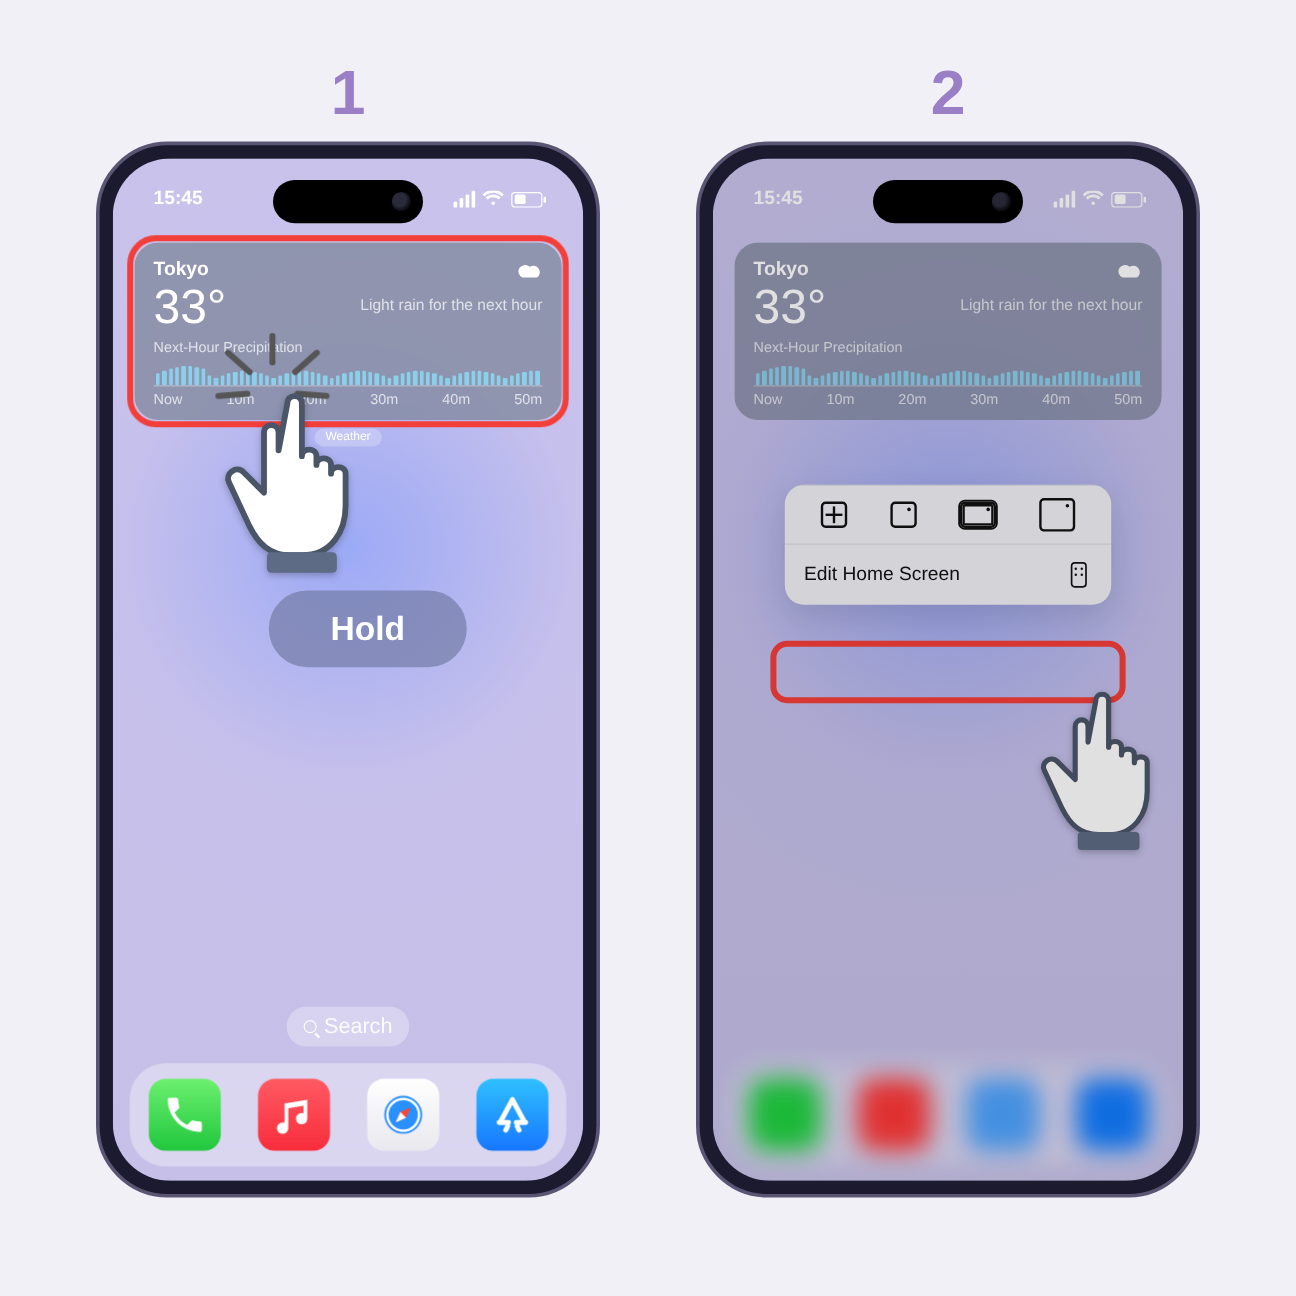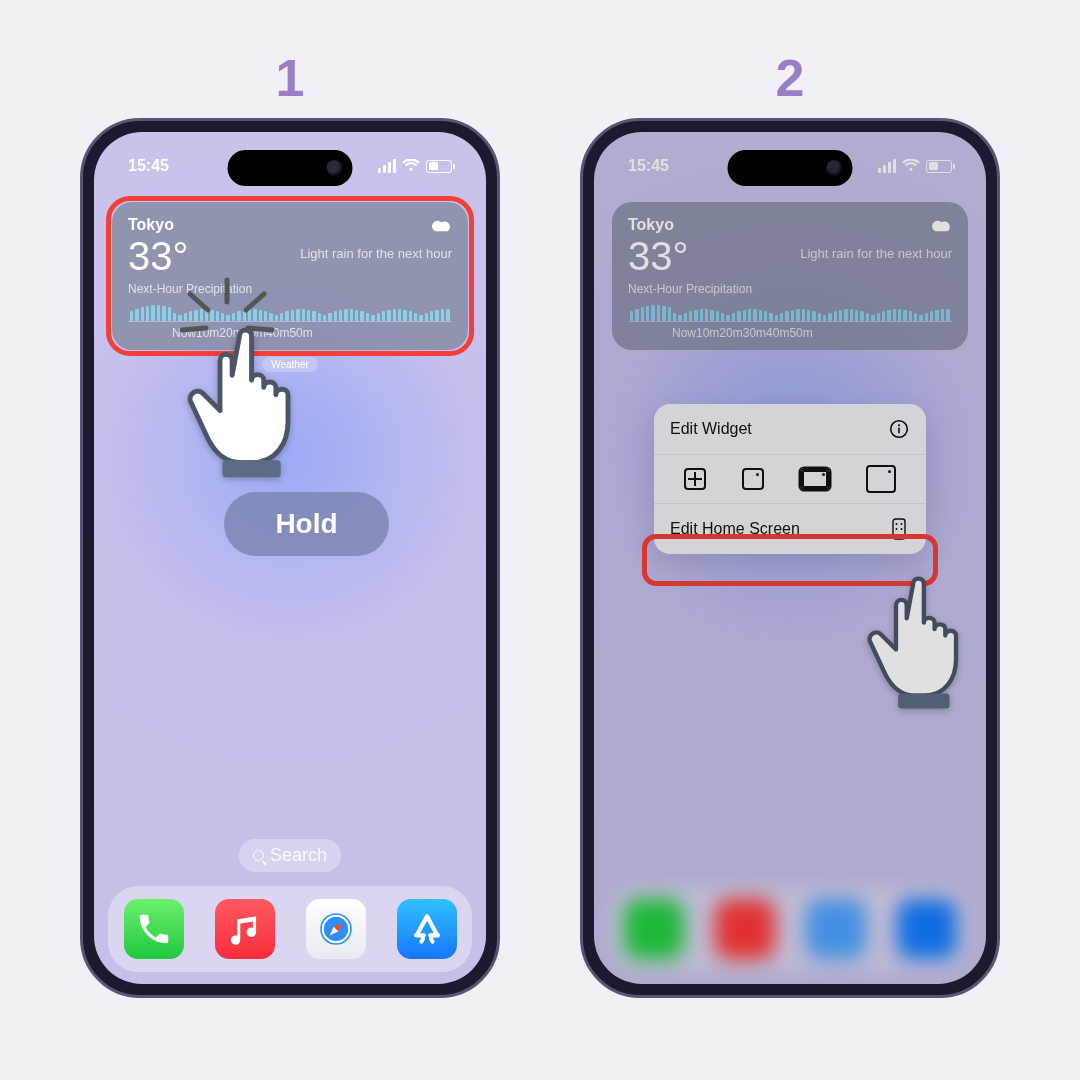--- a/index.html
+++ b/index.html
@@ -68,21 +68,21 @@
   .hl-red{position:absolute;left:-6px;right:-6px;top:-6px;bottom:-6px;border:5px solid var(--red);border-radius:24px;pointer-events:none;}
   .widget{background:var(--widget-bg);border-radius:20px;padding:14px 16px 10px;color:#fff;position:relative;backdrop-filter:blur(6px);}
   .widget .city{font-size:16px;font-weight:600;}
   .widget .temp{font-size:40px;font-weight:300;line-height:1;margin-top:2px;}
   .widget .cond{position:absolute;right:16px;top:44px;font-size:13px;color:var(--widget-sub);}
   .widget .cloud{position:absolute;right:16px;top:14px;}
   .widget .sub{margin-top:6px;font-size:12px;color:var(--widget-sub);}
   .precip{margin-top:8px;}
   .precip-bar{height:18px;display:flex;align-items:flex-end;gap:2px;padding:0 2px;border-bottom:1px solid rgba(255,255,255,0.35);}
   .precip-bar span{flex:1;background:#8bd6ef;opacity:.9;border-radius:1px;}
-  .ticks{display:flex;font-size:12px;color:var(--widget-sub);margin-top:4px;margin-left:44px;}
+  .ticks{display:flex;justify-content:space-between;font-size:12px;color:var(--widget-sub);margin-top:4px;}
   .wlabel{position:absolute;left:50%;transform:translateX(-50%);bottom:-22px;font-size:10px;color:#fff;
     background:rgba(255,255,255,0.25);padding:2px 9px;border-radius:9px;}
 
   
   .hold{position:absolute;left:130px;top:360px;width:165px;height:64px;border-radius:32px;
     background:var(--hold-bg);display:flex;align-items:center;justify-content:center;
     color:#fff;font-size:28px;font-weight:600;}
 
   
   .search{position:absolute;left:50%;transform:translateX(-50%);bottom:112px;
@@ -427,30 +427,20 @@
                 <span>20m</span>
                 <span>30m</span>
                 <span>40m</span>
                 <span>50m</span>
               </div>
             </div>
           </div>
         </div>
 
         <div class="ctxmenu">
-          <div class="row-item">
-            <span>Edit Widget</span>
-            <span class="ic">
-              <svg width="20" height="20" viewBox="0 0 20 20">
-                  <circle cx="10" cy="10" r="8.3" fill="none" stroke="#111" stroke-width="1.6"></circle>
-                  <circle cx="10" cy="6.3" r="1.1" fill="#111"></circle>
-                  <rect x="9.2" y="8.5" width="1.6" height="6" rx=".8" fill="#111"></rect>
-                </svg>
-            </span>
-          </div>
           <div class="row-item sizes">
             <span class="sizebox four"></span>
             <span class="sizebox small">
                 <span class="dot"></span>
               </span>
             <span class="sizebox med sel">
                 <span class="dot"></span>
               </span>
             <span class="sizebox large">
                 <span class="dot"></span>

